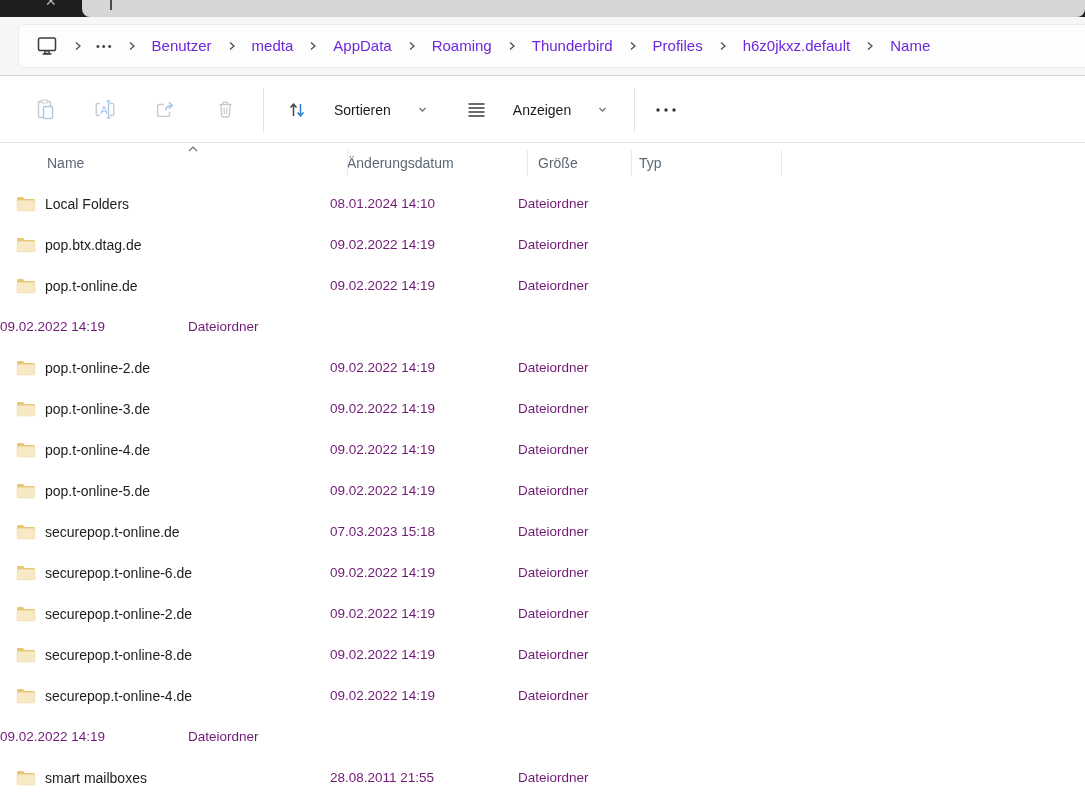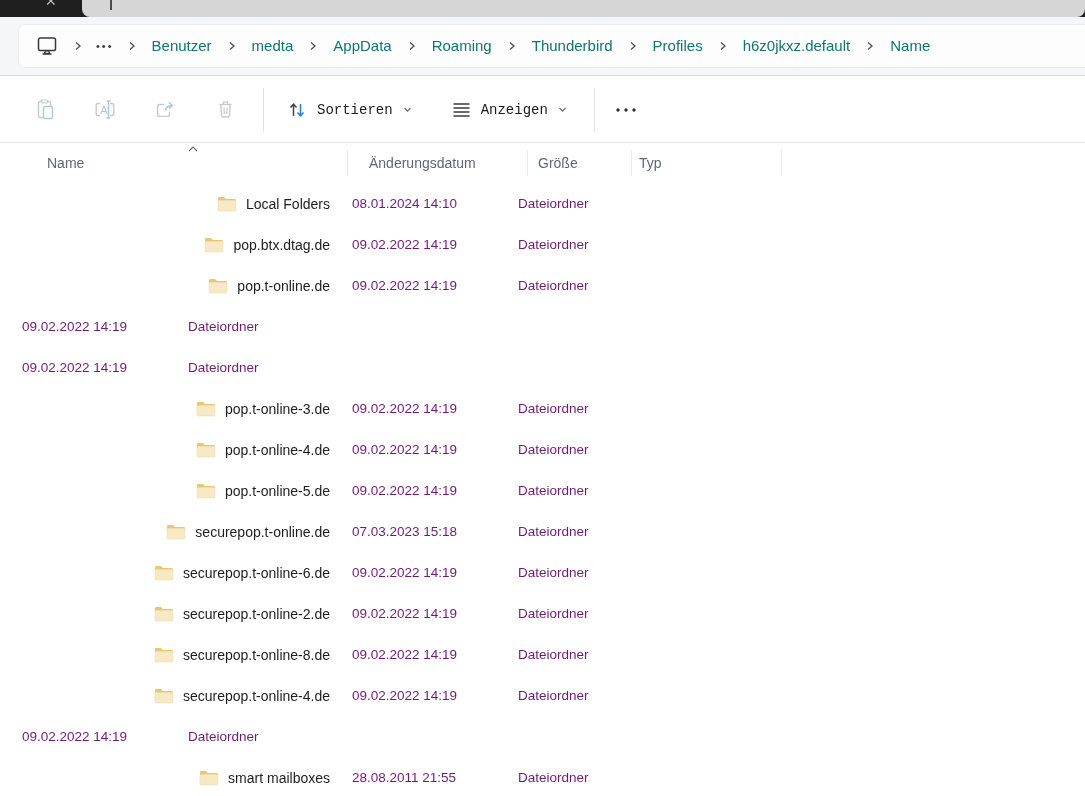--- a/index.html
+++ b/index.html
@@ -33,21 +33,21 @@
   .addr-row {
     position:absolute; top:17px; left:0; width:1085px; height:59px;
     background:#f5f6f7; border-bottom:1px solid #d7d7d7;
   }
   .breadcrumb-pill {
     position:absolute; left:18px; top:7px; width:1080px; height:44px;
     background:#fdfdfe; border:1px solid #ececec; border-radius:7px;
     display:flex; align-items:center; padding:0 6px 0 16px;
   }
   .crumb {
-    font-size:15px; color:#0f766e; padding:0 11px; white-space:nowrap;
+    font-size:15px; color:#6d28d9; padding:0 11px; white-space:nowrap;
     border-radius:4px; line-height:30px; cursor:default;
   }
   .chev { display:flex; align-items:center; margin:0 3px; }
   .crumb-overflow {
     font-size:11px; letter-spacing:2px; color:#3a3a3a; padding:0 9px;
   }
   .device-btn { display:flex; align-items:center; padding:0 10px 0 0; }
 
   
   .toolbar {
@@ -55,53 +55,53 @@
     background:#ffffff; border-bottom:1px solid #e5e5e5;
     display:flex; align-items:center; padding-left:23px;
   }
   .icon-btn {
     width:44px; height:44px; border-radius:5px;
     display:flex; align-items:center; justify-content:center;
     margin-right:16px; background:transparent; border:none;
   }
   .tb-divider { width:1px; height:44px; background:#e3e3e3; margin-right:10px; }
   .txt-btn {
-    display:flex; align-items:center; gap:9px;
+    display:flex; align-items:center; gap:26px;
     height:44px; padding:0 12px; margin-right:14px;
     font-size:14px; color:#1b1b1b; background:transparent; border:none;
-    border-radius:5px; font-family:Liberation Mono, monospace;
+    border-radius:5px; font-family:Liberation Sans, sans-serif;
   }
   .more-btn {
     width:42px; height:44px; display:flex; align-items:center; justify-content:center;
     background:transparent; border:none; border-radius:5px;
   }
 
   
   .list-header {
     position:absolute; top:143px; left:17px; width:1085px; height:40px;
     display:flex; align-items:center;
     font-size:14px; color:#5c6975;
   }
   .hcell { position:relative; height:100%; display:flex; align-items:center; cursor:default; }
   .hcell + .hcell::before {
     content:""; position:absolute; left:0; top:7px; width:1px; height:26px;
     background:#e9e9e9;
   }
   .sort-caret { position:absolute; left:170px; top:2px; }
 
   .col-name  { width:330px; padding-left:30px; }
-  .col-date  { width:180px; padding-left:22px; }
+  .col-date  { width:180px; padding-left:0; }
   .col-type  { width:150px; padding-left:8px;  }
   .col-size  { width:104px; padding-left:11px; }
   .col-extra { flex:1; }
 
   
   .rows { position:absolute; top:183px; left:0; width:1085px; }
   .file-row { height:41px; display:flex; align-items:center; }
-  .cell { overflow:hidden; white-space:nowrap;justify-content:flex-end; }
+  .cell { overflow:hidden; white-space:nowrap; }
   .cell.col-name {
     display:flex; align-items:center; gap:9px;
     padding-left:16px; font-size:14px; color:#1d1d1d;
   }
   .cell.col-date, .cell.col-type, .cell.col-size {
     font-size:13.5px; color:#701a75;
   }
 </style>
 </head>
 <body>
@@ -326,20 +326,27 @@
     <div class="cell col-size"><span></span></div>
   </div>
 
   <div class="file-row">
     <div class="cell col-date"><span>09.02.2022 14:19</span></div>
     <div class="cell col-type"><span>Dateiordner</span></div>
     <div class="cell col-size"><span></span></div>
   </div>
 
   <div class="file-row">
+    <div class="cell col-name">
+      <svg width="20" height="16" viewBox="0 0 20 16">
+        <path d="M1 2.4 C1 1.6 1.6 1 2.4 1 H6.9 L8.8 3 H17.7 C18.4 3 19 3.6 19 4.3 V13.7 C19 14.4 18.4 15 17.7 15 H2.3 C1.6 15 1 14.4 1 13.7 Z" fill="#e9c672"></path>
+        <rect x="1" y="4.6" width="18" height="10.4" rx="1.1" fill="#f7e9c5" stroke="#eedfb2" stroke-width="0.6"></rect>
+      </svg>
+      <span>pop.t-online-2.de</span>
+    </div>
     <div class="cell col-date"><span>09.02.2022 14:19</span></div>
     <div class="cell col-type"><span>Dateiordner</span></div>
     <div class="cell col-size"><span></span></div>
   </div>
 
   <div class="file-row">
     <div class="cell col-name">
       <svg width="20" height="16" viewBox="0 0 20 16">
         <path d="M1 2.4 C1 1.6 1.6 1 2.4 1 H6.9 L8.8 3 H17.7 C18.4 3 19 3.6 19 4.3 V13.7 C19 14.4 18.4 15 17.7 15 H2.3 C1.6 15 1 14.4 1 13.7 Z" fill="#e9c672"></path>
         <rect x="1" y="4.6" width="18" height="10.4" rx="1.1" fill="#f7e9c5" stroke="#eedfb2" stroke-width="0.6"></rect>

